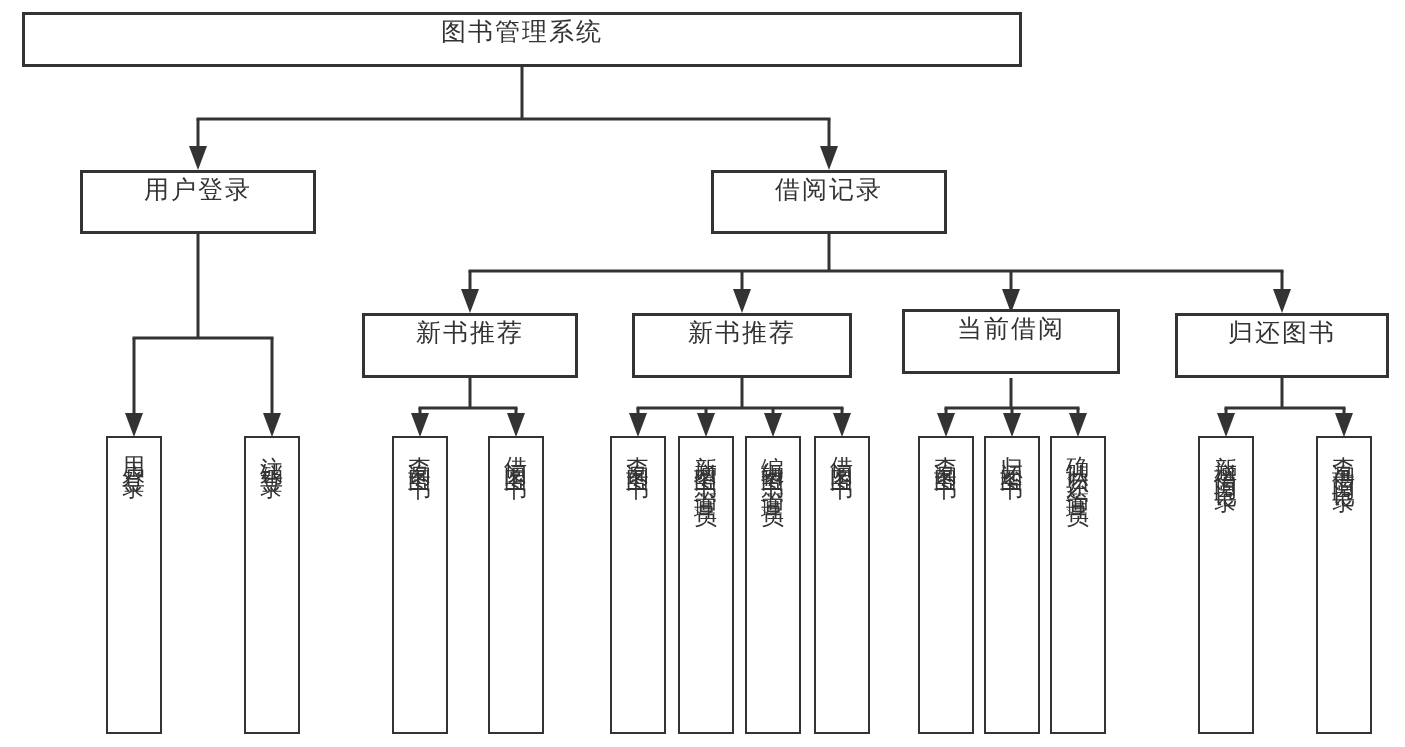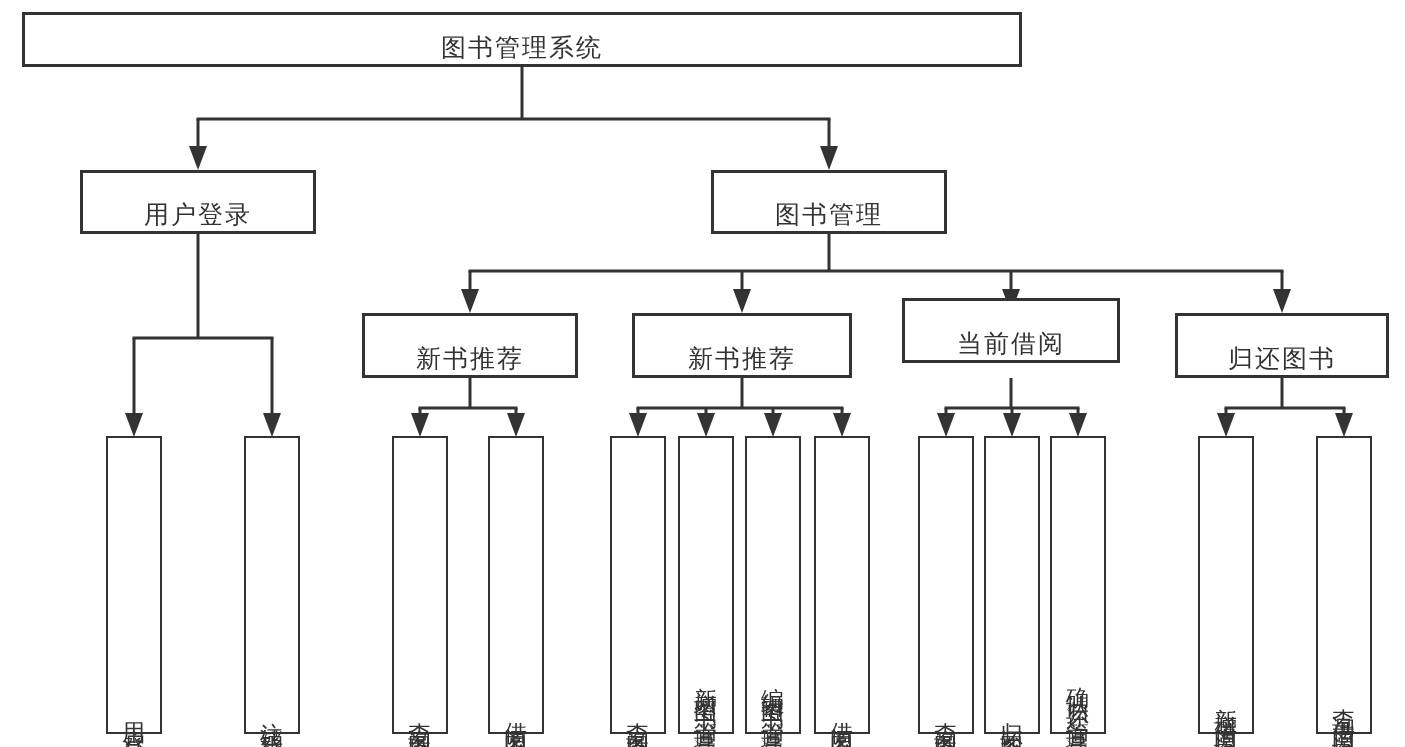--- a/index.html
+++ b/index.html
@@ -22,21 +22,21 @@
   }
   .wires line { stroke: #333333; stroke-width: 3; }
   .wires polygon { fill: #333333; stroke: none; }
   .node {
     position: absolute;
     box-sizing: border-box;
     background: #ffffff;
     border: 3px solid #333333;
     color: #333333;
     display: flex;
-    align-items: flex-end;
+    align-items: flex-start;
     justify-content: center;
   }
   .hnode span {
     font-size: 25px;
     letter-spacing: 2px;
     white-space: nowrap;
   }
   .leaf { border-width: 2.5px; }
   .leaf span {
     writing-mode: vertical-rl;
@@ -45,21 +45,21 @@
     letter-spacing: 7px;
     line-height: 1.05;
     white-space: nowrap;
   }
   
   .n-root        { left: 22px;   top: 12px;  width: 1000px; height: 55px; }
   .n-user-login  { left: 80px;   top: 170px; width: 236px;  height: 64px; }
   .n-book-mgmt   { left: 711px;  top: 170px; width: 236px;  height: 64px; }
   .n-new-book    { left: 362px;  top: 313px; width: 216px;  height: 65px; }
   .n-book-borrow { left: 632px;  top: 313px; width: 220px;  height: 65px; }
-  .n-cur-borrow  { left: 902px;  top: 298px; width: 218px;  height: 65px; }
+  .n-cur-borrow  { left: 902px;  top: 309px; width: 218px;  height: 65px; }
   .n-borrow-rec  { left: 1175px; top: 313px; width: 214px;  height: 65px; }
   .leaf { top: 436px; width: 56px; height: 298px; }
   .lf-1  { left: 106px; }
   .lf-2  { left: 244px; }
   .lf-3  { left: 392px; }
   .lf-4  { left: 488px; }
   .lf-5  { left: 610px; }
   .lf-6  { left: 678px; }
   .lf-7  { left: 745px; }
   .lf-8  { left: 814px; }
@@ -161,21 +161,21 @@
   </svg>
 
   <div class="node hnode n-root">
     <span>图书管理系统</span>
   </div>
 
   <div class="node hnode n-user-login">
     <span>用户登录</span>
   </div>
   <div class="node hnode n-book-mgmt">
-    <span>图书管理</span>
+    <span>借阅记录</span>
   </div>
 
   <div class="node hnode n-new-book">
     <span>新书推荐</span>
   </div>
   <div class="node hnode n-book-borrow">
     <span>新书推荐</span>
   </div>
   <div class="node hnode n-cur-borrow">
     <span>当前借阅</span>

